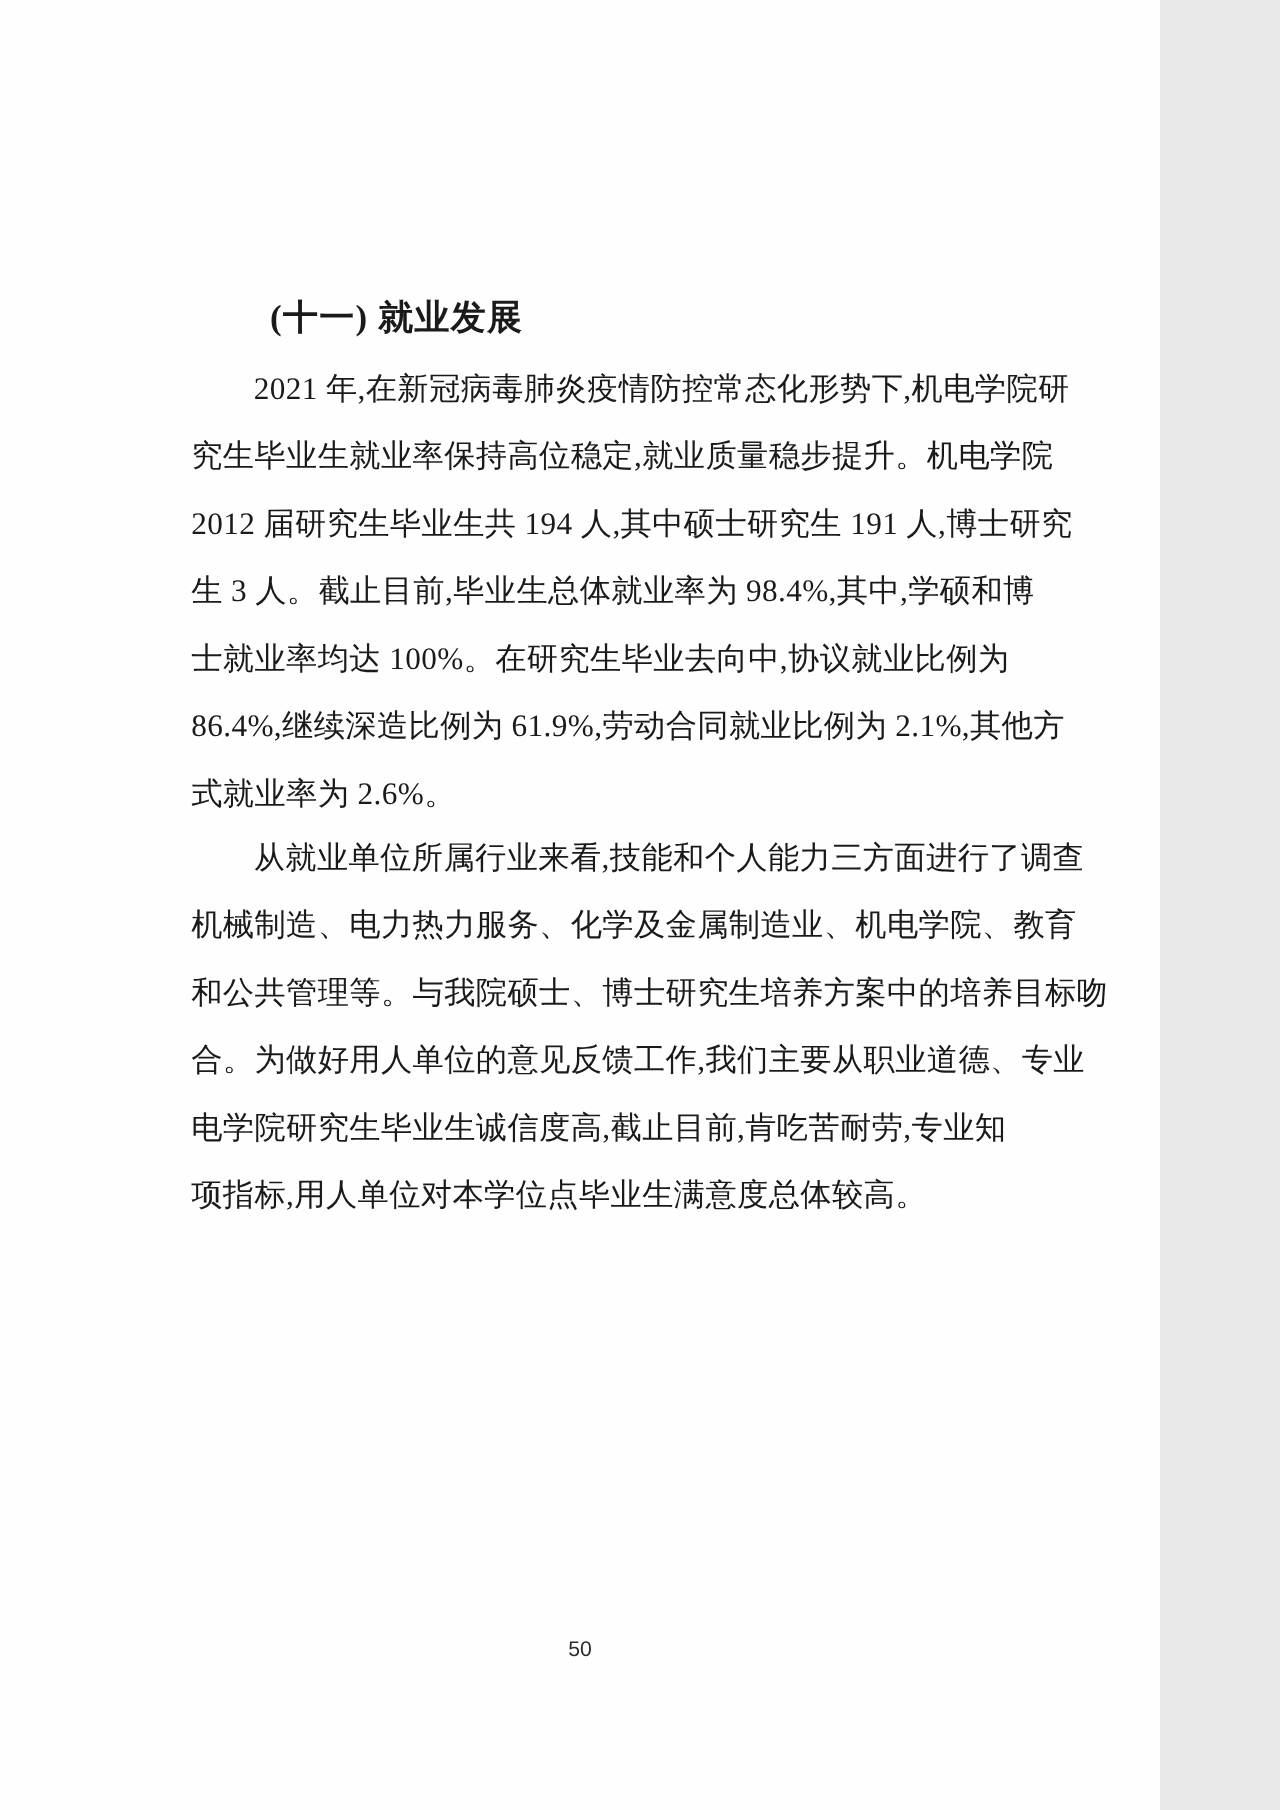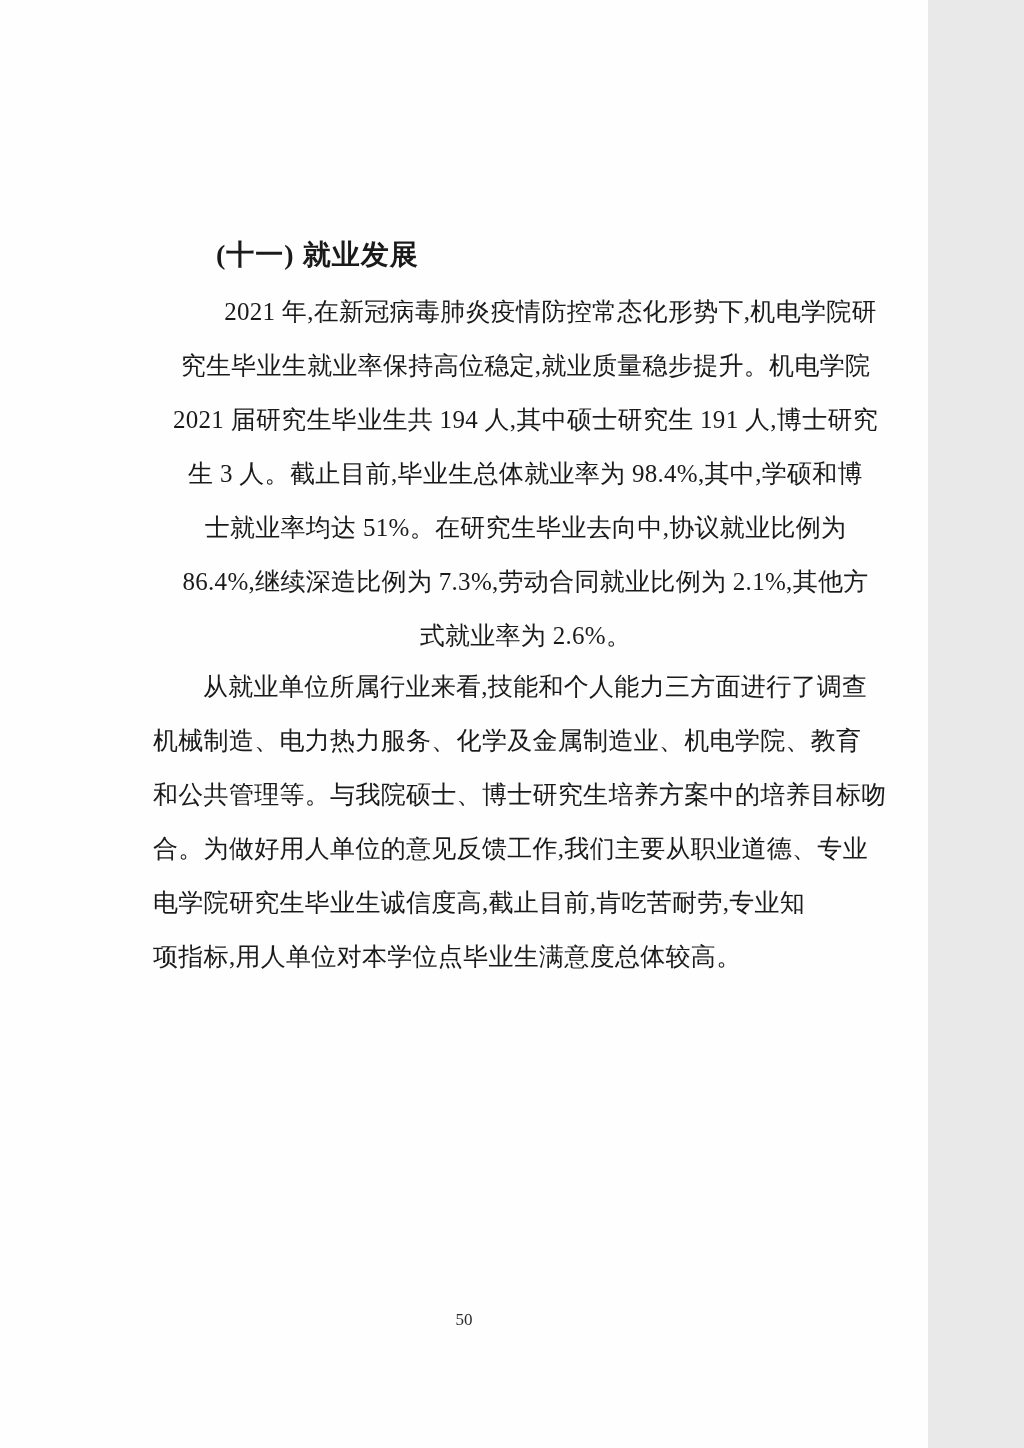--- a/index.html
+++ b/index.html
@@ -25,57 +25,57 @@
     font-weight: bold;
     letter-spacing: 1px;
     line-height: 34px;
     white-space: nowrap;
   }
   .para {
     position: absolute;
     left: 153px;
     width: 745px;
   }
-  .para-1 { top: 285px; text-align: center; }
+  .para-1 { top: 285px; }
   .para-2 { top: 660px; }
   .line {
     height: 54px;
     line-height: 54px;
     font-size: 25px;
     white-space: nowrap;
     letter-spacing: 0.3px;
   }
   .line.indent {
     text-indent: 50px;
   }
   .page-number {
     position: absolute;
     left: 0;
     right: 0;
     top: 1310px;
     text-align: center;
-    font-family: Liberation Serif, serif;
+    font-family: Liberation Sans, sans-serif;
     font-size: 17px;
     color: #2b2b2b;
   }
 </style>
 </head>
 <body>
 
 <div class="page">
 
   <h2 class="heading">(十一) 就业发展</h2>
 
   <div class="para para-1">
     <div class="line indent">2021 年,在新冠病毒肺炎疫情防控常态化形势下,机电学院研</div>
     <div class="line">究生毕业生就业率保持高位稳定,就业质量稳步提升。机电学院</div>
-    <div class="line">2021 届研究生毕业生共 194 人,其中硕士研究生 191 人,博士研究</div>
+    <div class="line">2012 届研究生毕业生共 194 人,其中硕士研究生 191 人,博士研究</div>
     <div class="line">生 3 人。截止目前,毕业生总体就业率为 98.4%,其中,学硕和博</div>
-    <div class="line">士就业率均达 51%。在研究生毕业去向中,协议就业比例为</div>
-    <div class="line">86.4%,继续深造比例为 7.3%,劳动合同就业比例为 2.1%,其他方</div>
+    <div class="line">士就业率均达 100%。在研究生毕业去向中,协议就业比例为</div>
+    <div class="line">86.4%,继续深造比例为 61.9%,劳动合同就业比例为 2.1%,其他方</div>
     <div class="line">式就业率为 2.6%。</div>
   </div>
 
   <div class="para para-2">
     <div class="line indent">从就业单位所属行业来看,技能和个人能力三方面进行了调查</div>
     <div class="line">机械制造、电力热力服务、化学及金属制造业、机电学院、教育</div>
     <div class="line">和公共管理等。与我院硕士、博士研究生培养方案中的培养目标吻</div>
     <div class="line">合。为做好用人单位的意见反馈工作,我们主要从职业道德、专业</div>
     <div class="line">电学院研究生毕业生诚信度高,截止目前,肯吃苦耐劳,专业知</div>
     <div class="line">项指标,用人单位对本学位点毕业生满意度总体较高。</div>

